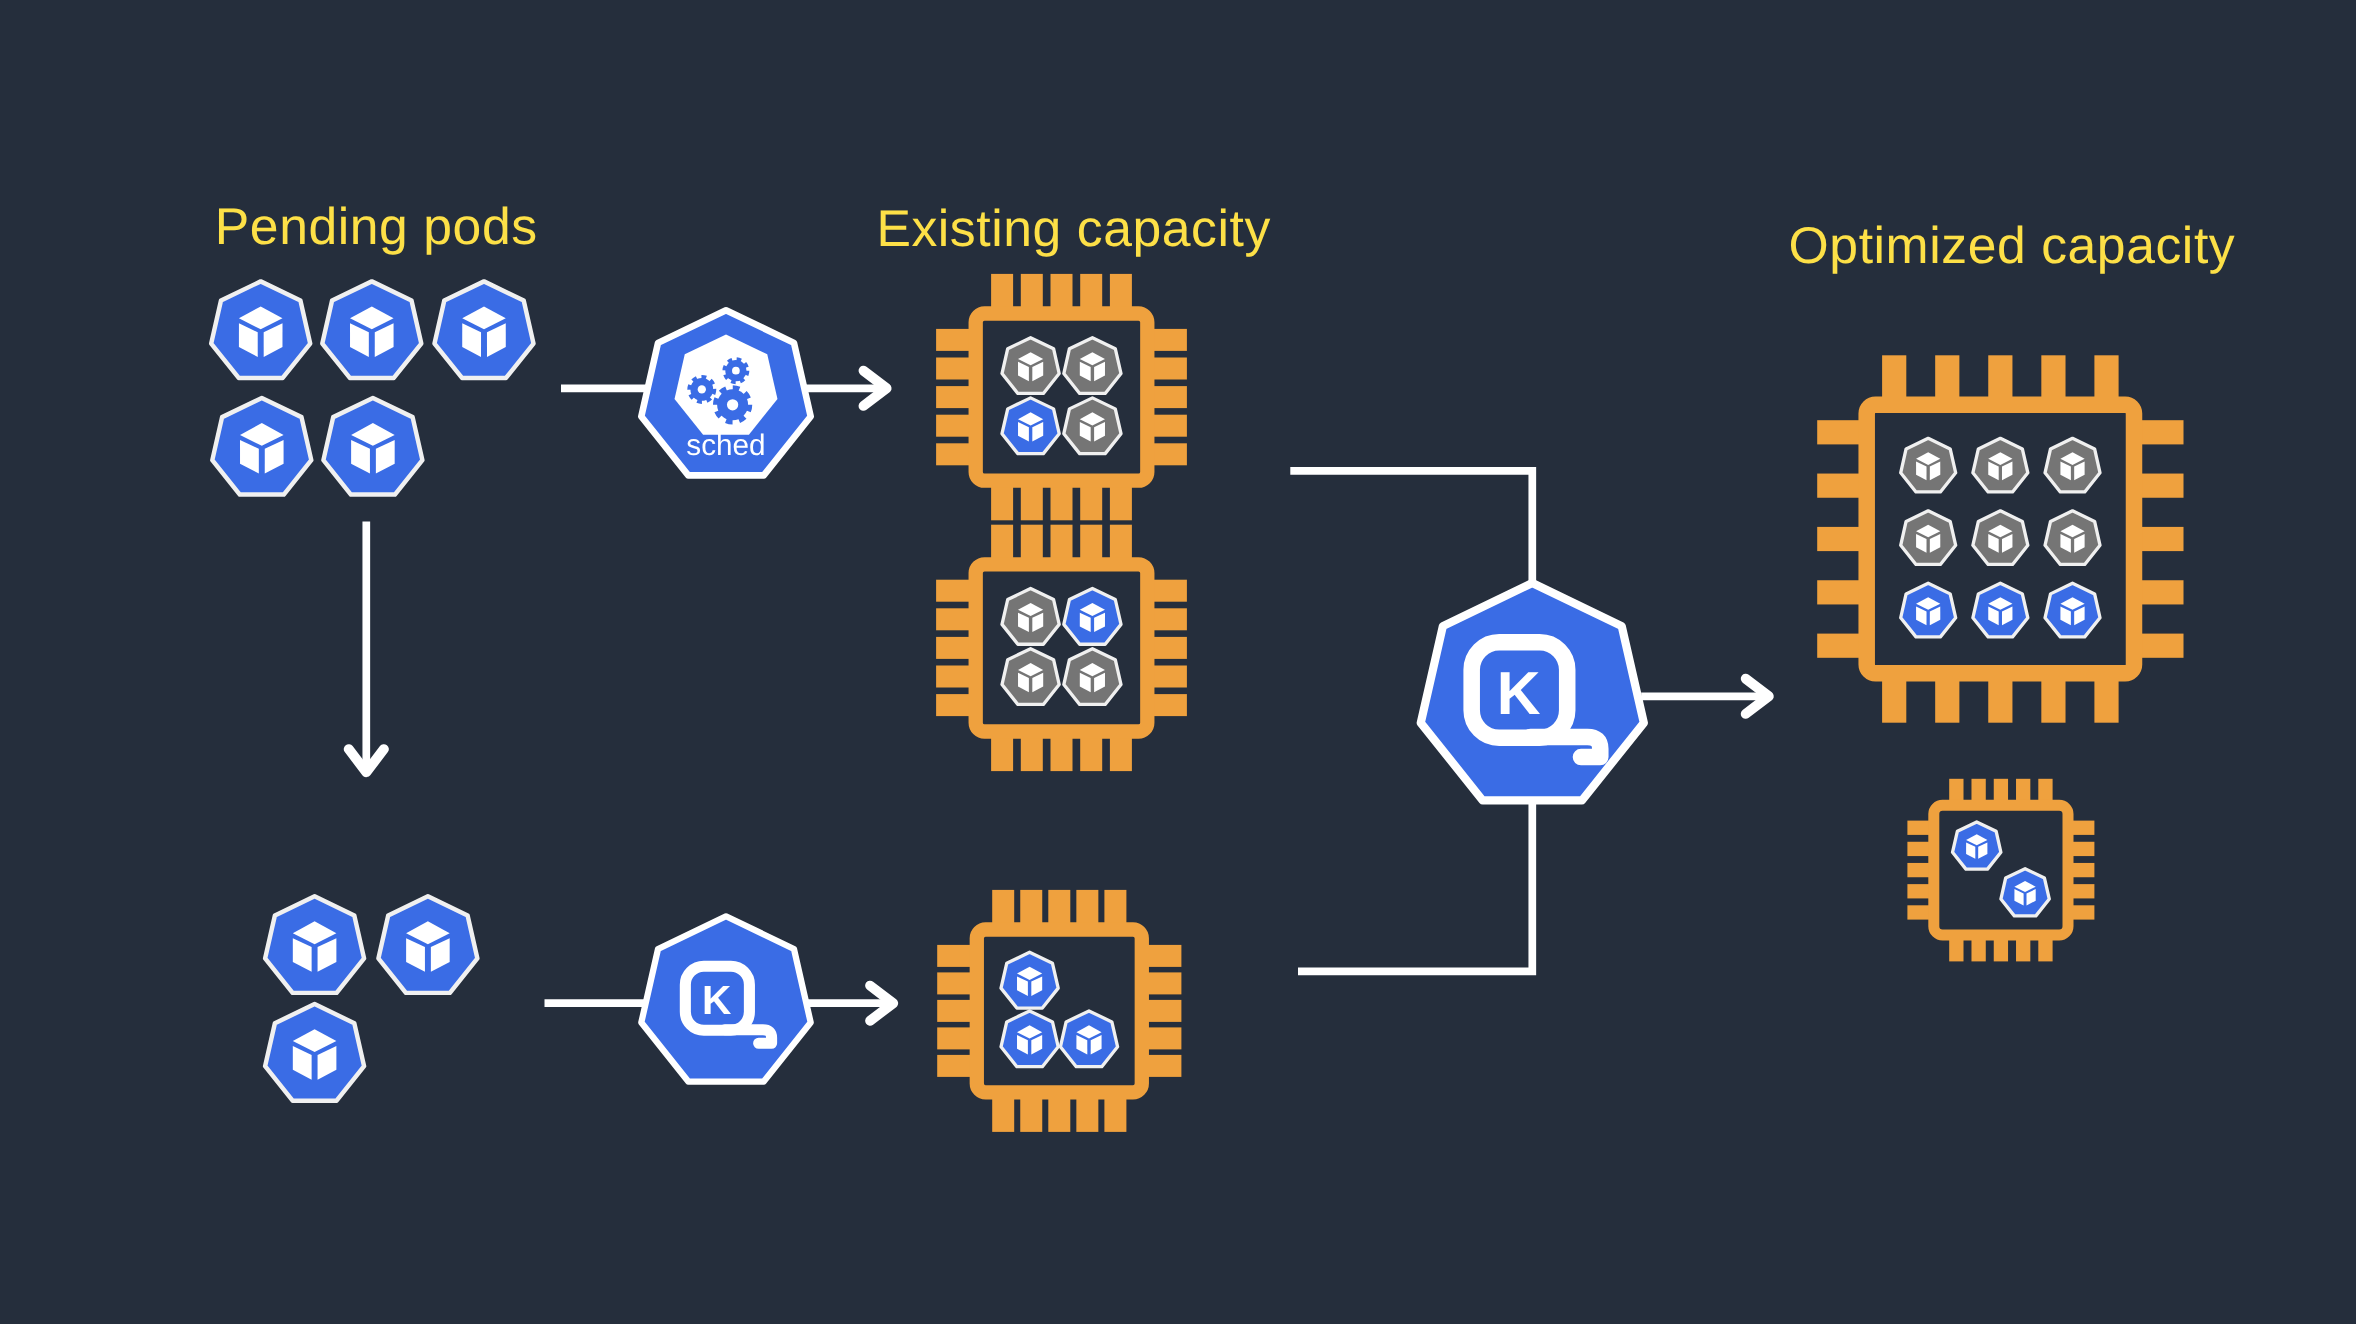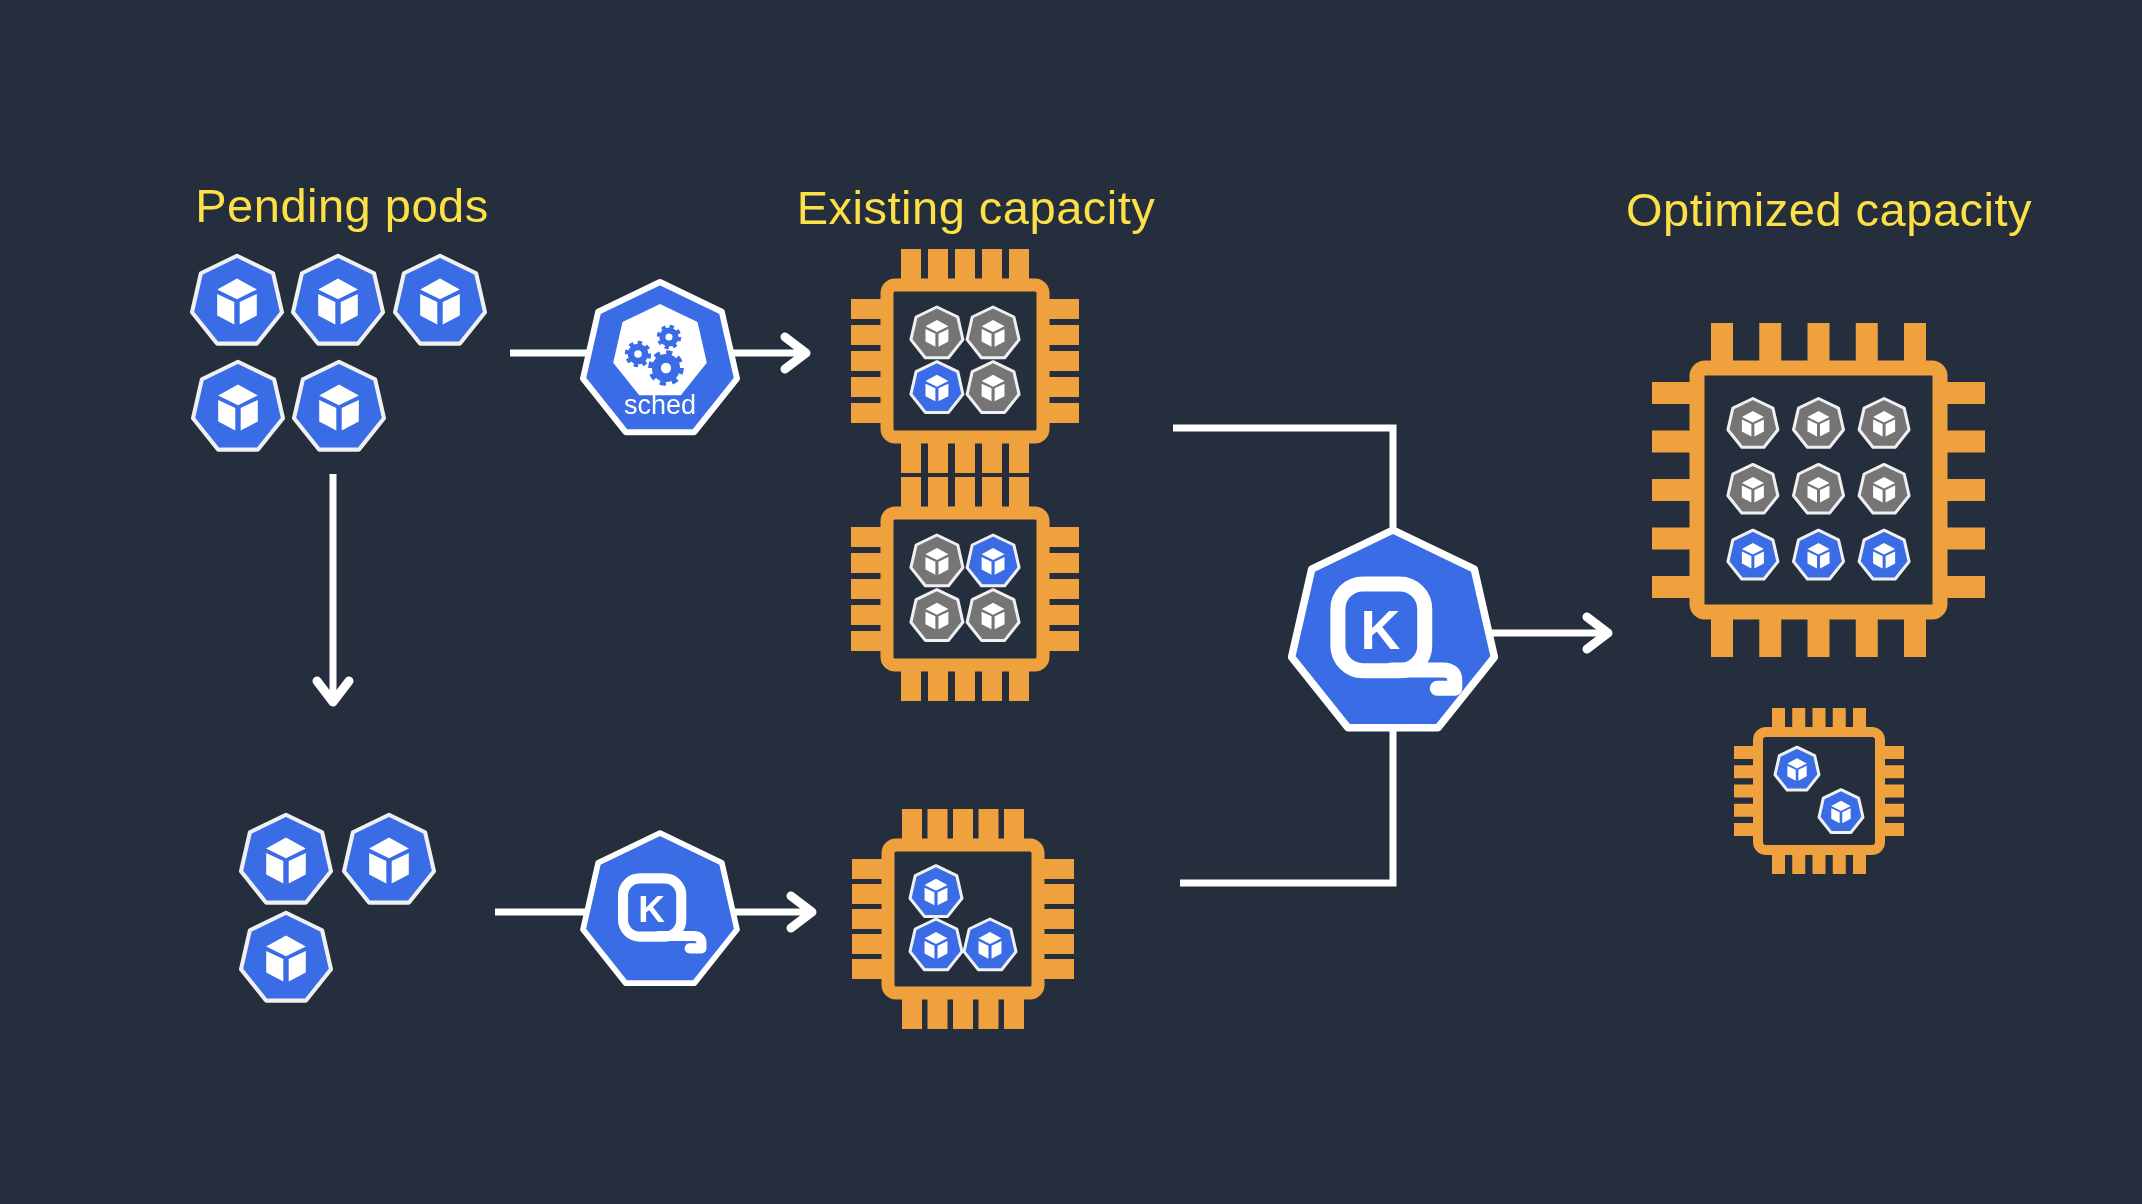--- a/index.html
+++ b/index.html
@@ -436,14 +436,14 @@
         <g transform="translate(660,912) scale(1.12)">
           <rect x="-33" y="-30" width="52" height="52" rx="15" fill="none" stroke="#ffffff" stroke-width="9"></rect>
           <path d="M -1,21.5 L 30,21.5 Q 37,21.5 37,28 L 37,32.5 L 26.5,32.5" fill="none" stroke="#ffffff" stroke-width="9" stroke-linejoin="round" stroke-linecap="round"></path>
           <text x="-7.5" y="9" fill="#ffffff" font-size="33" font-weight="bold" text-anchor="middle" style="font-family:&quot;Liberation Sans&quot;,sans-serif">K</text>
         </g>
       </g>
     </svg>
 
   <div class="label" style="left:342px;top:180px">Pending pods</div>
   <div class="label" style="left:976px;top:182px">Existing capacity</div>
-  <div class="label" style="left:1829px;top:184px">Optimized capacity</div>
+  <div class="label" style="left:1829px;top:197px">Optimized capacity</div>
 </div>
 
 </body></html>

